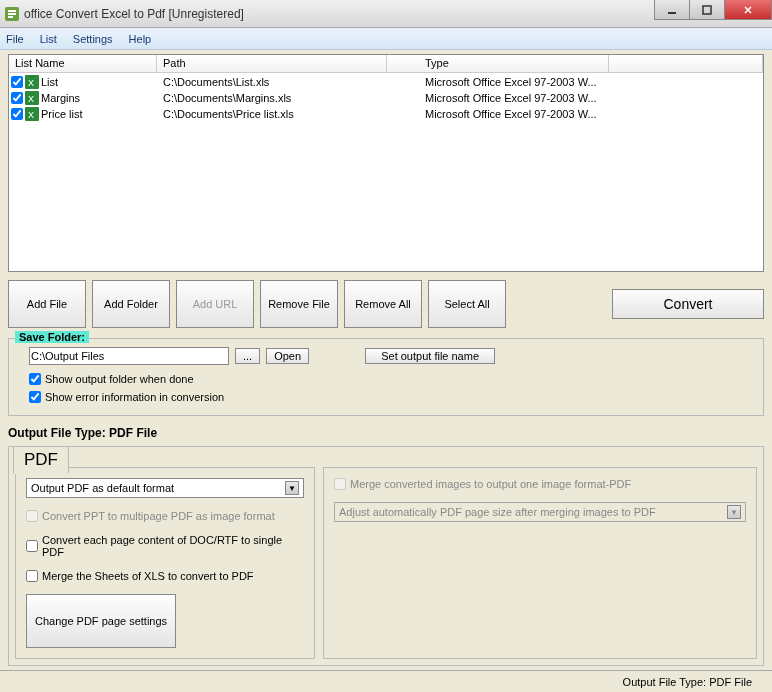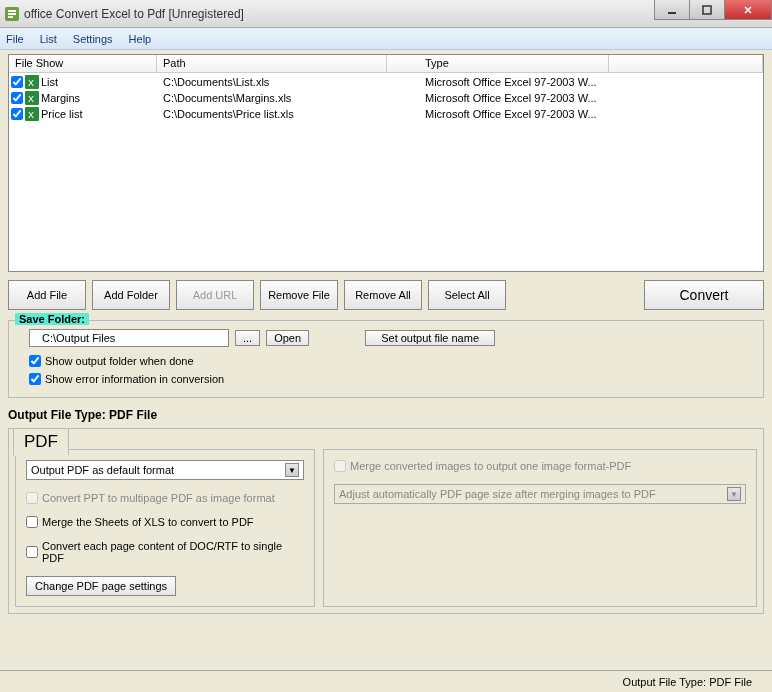--- a/index.html
+++ b/index.html
@@ -26,47 +26,47 @@
 .col-type { width: 190px; margin-left: 32px; }
 .col-rest { flex: 1; }
 .list-body { padding: 1px 0; }
 .list-row { display: flex; height: 16px; align-items: center; }
 .list-row .col-fname { display: flex; align-items: center; gap: 2px; padding-left: 2px; }
 .list-row .col-fname input[type=checkbox] { width: 12px; height: 12px; }
 .xls-icon { width: 14px; height: 14px; }
 .list-row div { font-size: 11px; padding: 0 6px; white-space: nowrap; overflow: hidden; }
 
 .btn-row { display: flex; gap: 6px; margin: 8px 0 10px 0; align-items: center; }
-.btn { border: 1px solid #888; background: linear-gradient(#fdfdfd, #e5e5e5); padding: 8px 0; font-size: 11px; text-align: center; cursor: pointer; width: 78px; }
+.btn { border: 1px solid #888; background: linear-gradient(#fdfdfd, #e5e5e5); padding: 17px 0; font-size: 11px; text-align: center; cursor: pointer; width: 78px; }
 .btn.disabled { color: #999; }
-.btn.convert { width: 120px; font-size: 14px; padding: 6px 0; margin-left: auto; }
+.btn.convert { width: 152px; font-size: 14px; padding: 6px 0; margin-left: auto; }
 
 .fieldset { border: 1px solid #bbb; padding: 8px 10px 6px 10px; margin-bottom: 10px; position: relative; }
 .fieldset .legend { position: absolute; top: -8px; left: 6px; background: #5eead4; padding: 0 4px; font-weight: bold; font-size: 11px; }
 .save-row1 { display: flex; gap: 6px; align-items: center; margin-bottom: 8px; margin-left: 10px; }
-.save-row1 input[type=text] { width: 200px; height: 18px; border: 1px solid #888; padding: 0 12px; font-size: 11px; }
+.save-row1 input[type=text] { width: 200px; height: 18px; border: 1px solid #888; padding: 0 1px; font-size: 11px; }
 .small-btn { border: 1px solid #888; background: linear-gradient(#fdfdfd, #e5e5e5); padding: 1px 7px; font-size: 11px; cursor: pointer; }
 .outbtn { margin-left: 50px; width: 130px; text-align:center; }
 .chk-row { margin-left: 10px; margin-bottom: 6px; display: flex; align-items: center; gap: 4px; }
 .chk-row input { width: 12px; height: 12px; }
 
 .out-type-label { font-weight: bold; font-size: 12px; margin: 10px 0 6px 0; }
 
 .tabframe { border: 1px solid #bbb; padding-top: 20px; position: relative; margin-bottom: 4px; }
 .tab { position: absolute; top: -1px; left: 4px; border: 1px solid #bbb; border-bottom: 1px solid #ece9d8; background: #ece9d8; padding: 3px 10px; font-size: 17px; z-index: 2; }
 .tabcontent { display: flex; gap: 8px; padding: 0 6px 6px 6px; }
 .panel { border: 1px solid #bbb; padding: 10px; }
 .left-panel { width: 300px; }
 .right-panel { flex: 1; }
 .combo { width: 100%; height: 20px; border: 1px solid #888; background: #fff; display: flex; align-items: center; justify-content: space-between; padding: 0 4px; font-size: 11px; margin-bottom: 12px; }
 .combo-arrow { width: 14px; height: 14px; background: linear-gradient(#e8e8e8,#ccc); border: 1px solid #888; display: flex; align-items: center; justify-content: center; font-size: 8px; }
 .opt-row { display: flex; align-items: center; gap: 4px; margin-bottom: 12px; font-size: 11px; }
 .opt-row.disabled { color: #888; }
 .opt-row input { width: 12px; height: 12px; }
-.pdf-settings-btn { border: 1px solid #888; background: linear-gradient(#fdfdfd, #e5e5e5); padding: 3px 8px; font-size: 11px; }
+.pdf-settings-btn { border: 1px solid #888; background: linear-gradient(#fdfdfd, #e5e5e5); padding: 20px 8px; font-size: 11px; }
 .right-combo { width: 100%; height: 20px; border: 1px solid #aaa; background: #ece9d8; display: flex; align-items: center; justify-content: space-between; padding: 0 4px; font-size: 11px; color: #888; }
 
 .statusbar { position: absolute; bottom: 0; left: 0; right: 0; height: 22px; border-top: 1px solid #aaa; background: #ece9d8; display: flex; align-items: center; justify-content: flex-end; padding: 0 20px; font-size: 11px; }
 
 body { background: #ece9d8; }
 .save-fieldset-bg { background: #ece9d8; }
 </style>
 </head>
 <body>
 
@@ -99,21 +99,21 @@
   <span>File</span>
   <span>List</span>
   <span>Settings</span>
   <span>Help</span>
 </div>
 
 <div class="content">
 
   <div class="file-list">
     <div class="list-header">
-      <div class="col-fname">File Show</div>
+      <div class="col-fname">List Name</div>
       <div class="col-path">Path</div>
       <div class="col-type">Type</div>
       <div class="col-rest"></div>
     </div>
     <div class="list-body">
       <div class="list-row">
         <div class="col-fname">
             <input type="checkbox" checked="" style="">
             <svg class="xls-icon" viewBox="0 0 14 14">
               <rect width="14" height="14" fill="#2a8a3a" rx="1"></rect>
@@ -188,25 +188,25 @@
         <div class="combo">
           <span>Output PDF as default format</span>
           <span class="combo-arrow">▼</span>
         </div>
         <div class="opt-row disabled">
           <input type="checkbox" disabled="" style="">
           <span>Convert PPT to multipage PDF as image format</span>
         </div>
         <div class="opt-row">
           <input type="checkbox" style="">
-          <span>Merge the Sheets of XLS to convert to PDF</span>
+          <span>Convert each page content of DOC/RTF to single PDF</span>
         </div>
         <div class="opt-row">
           <input type="checkbox" style="">
-          <span>Convert each page content of DOC/RTF to single PDF</span>
+          <span>Merge the Sheets of XLS to convert to PDF</span>
         </div>
         <div class="pdf-settings-btn" style="display:inline-block;">Change PDF page settings</div>
       </div>
       <div class="panel right-panel">
         <div class="opt-row disabled">
           <input type="checkbox" disabled="" style="">
           <span>Merge converted images to output one image format-PDF</span>
         </div>
         <div class="right-combo">
           <span>Adjust automatically PDF page size after merging images to PDF</span>

